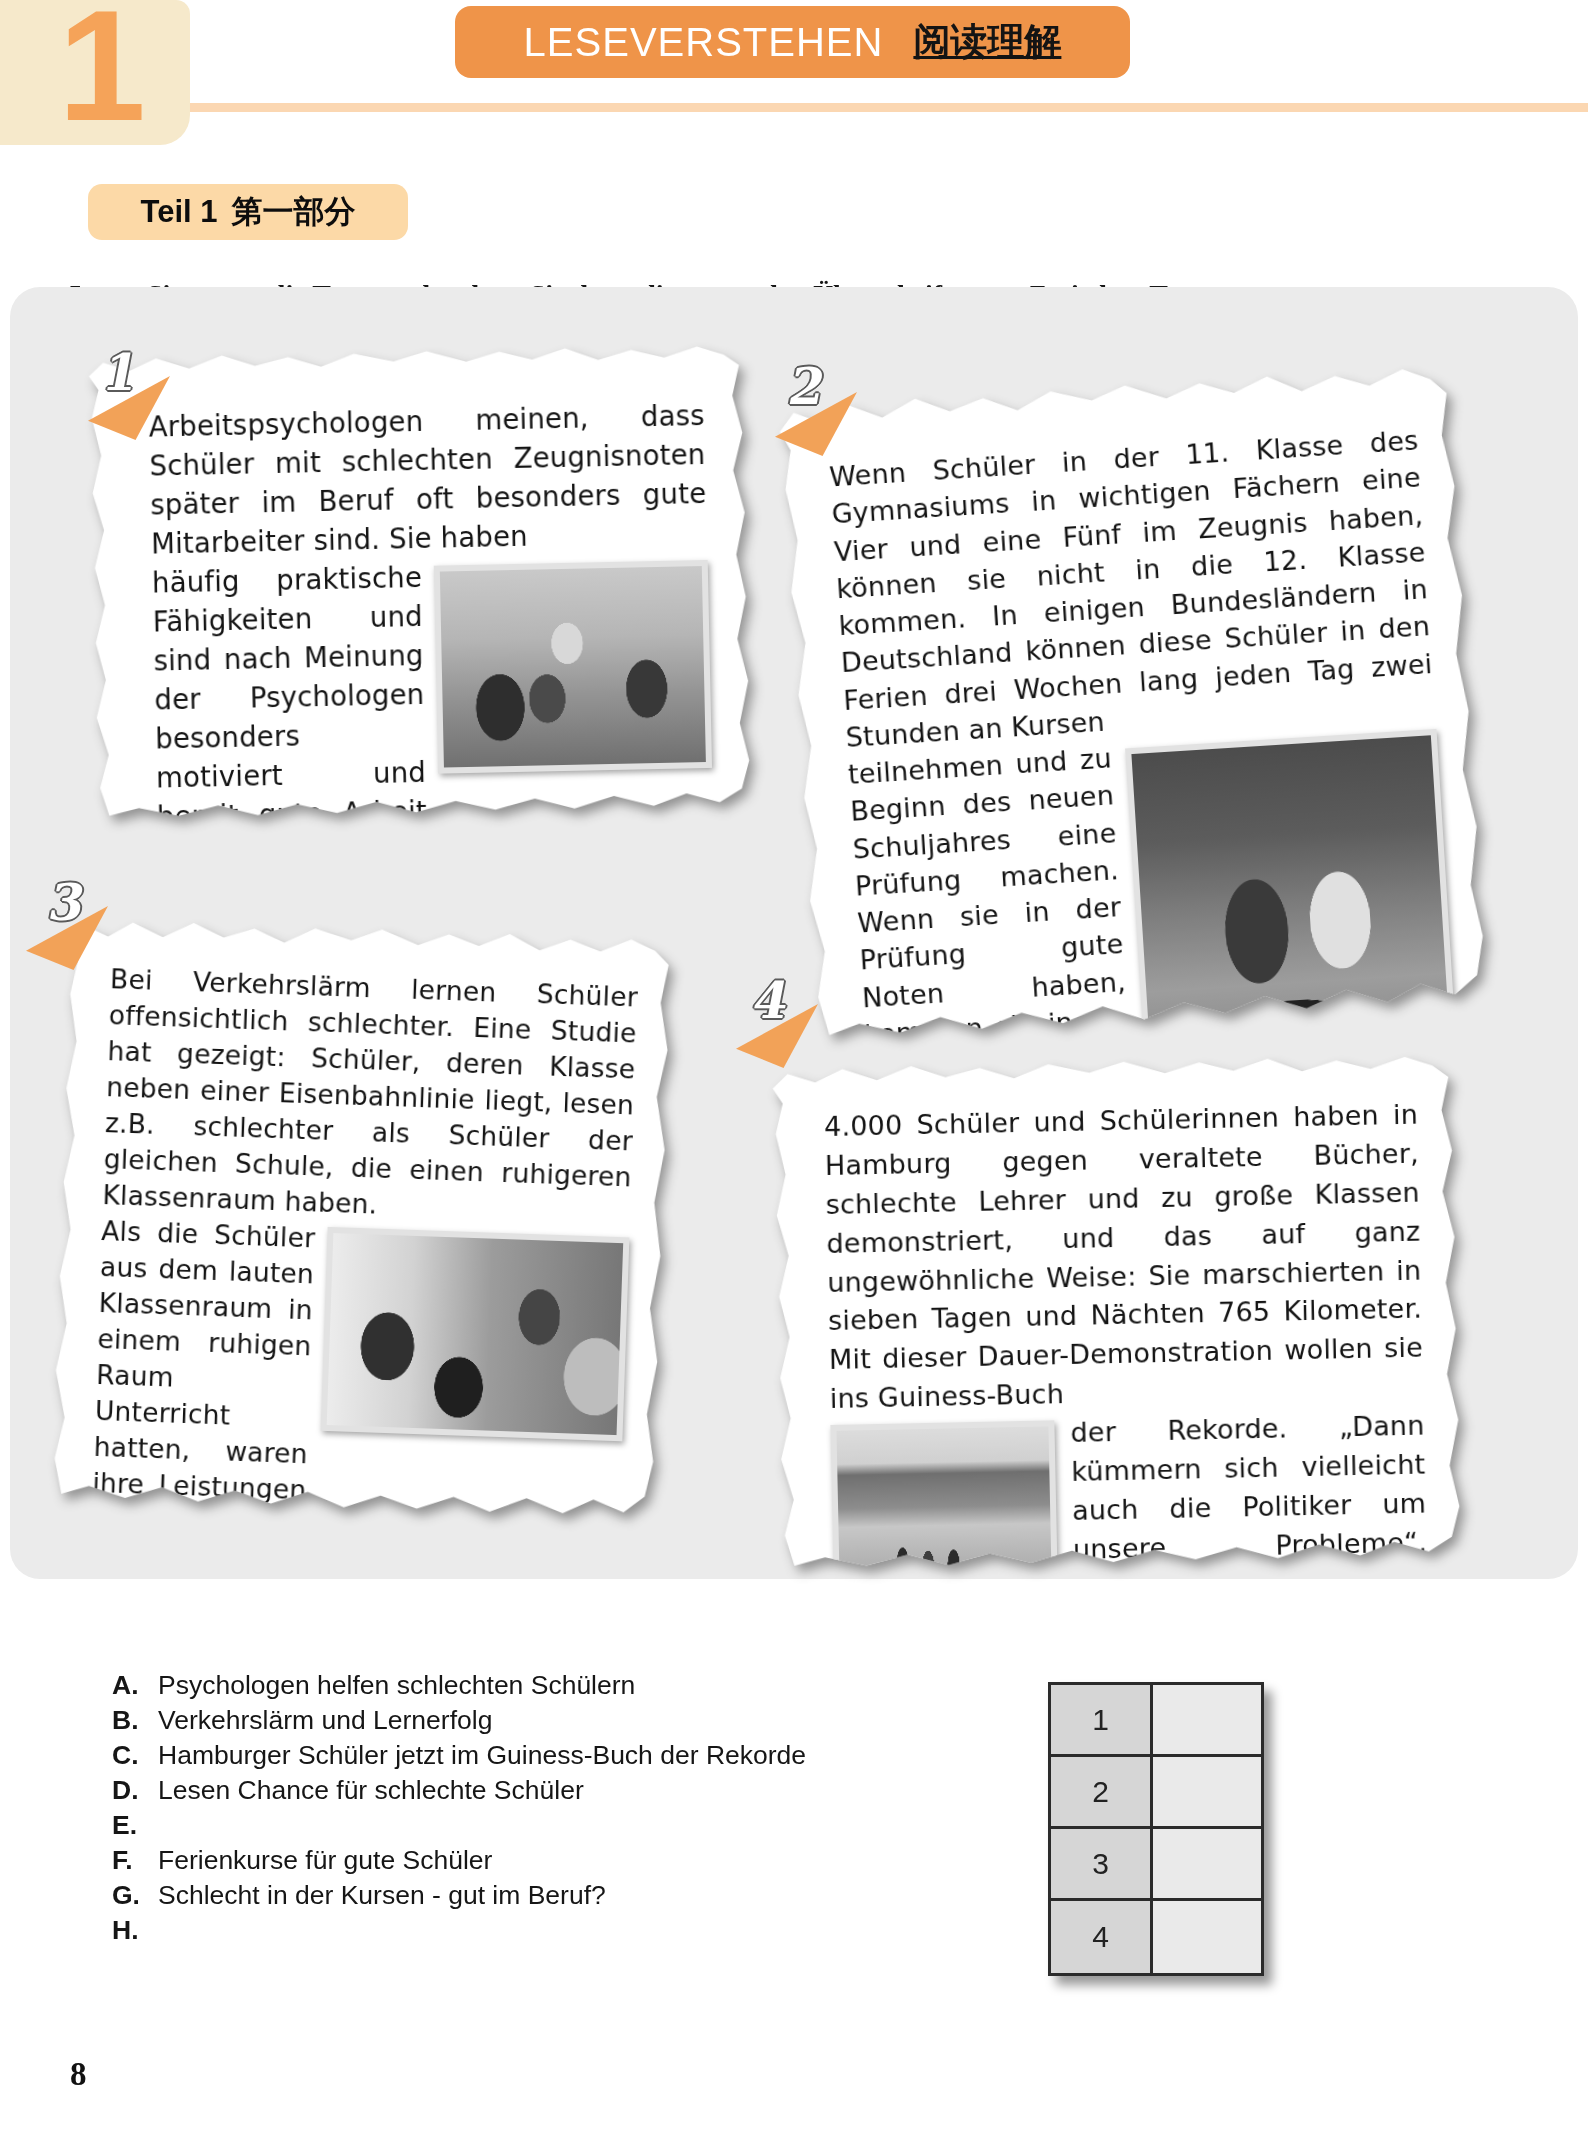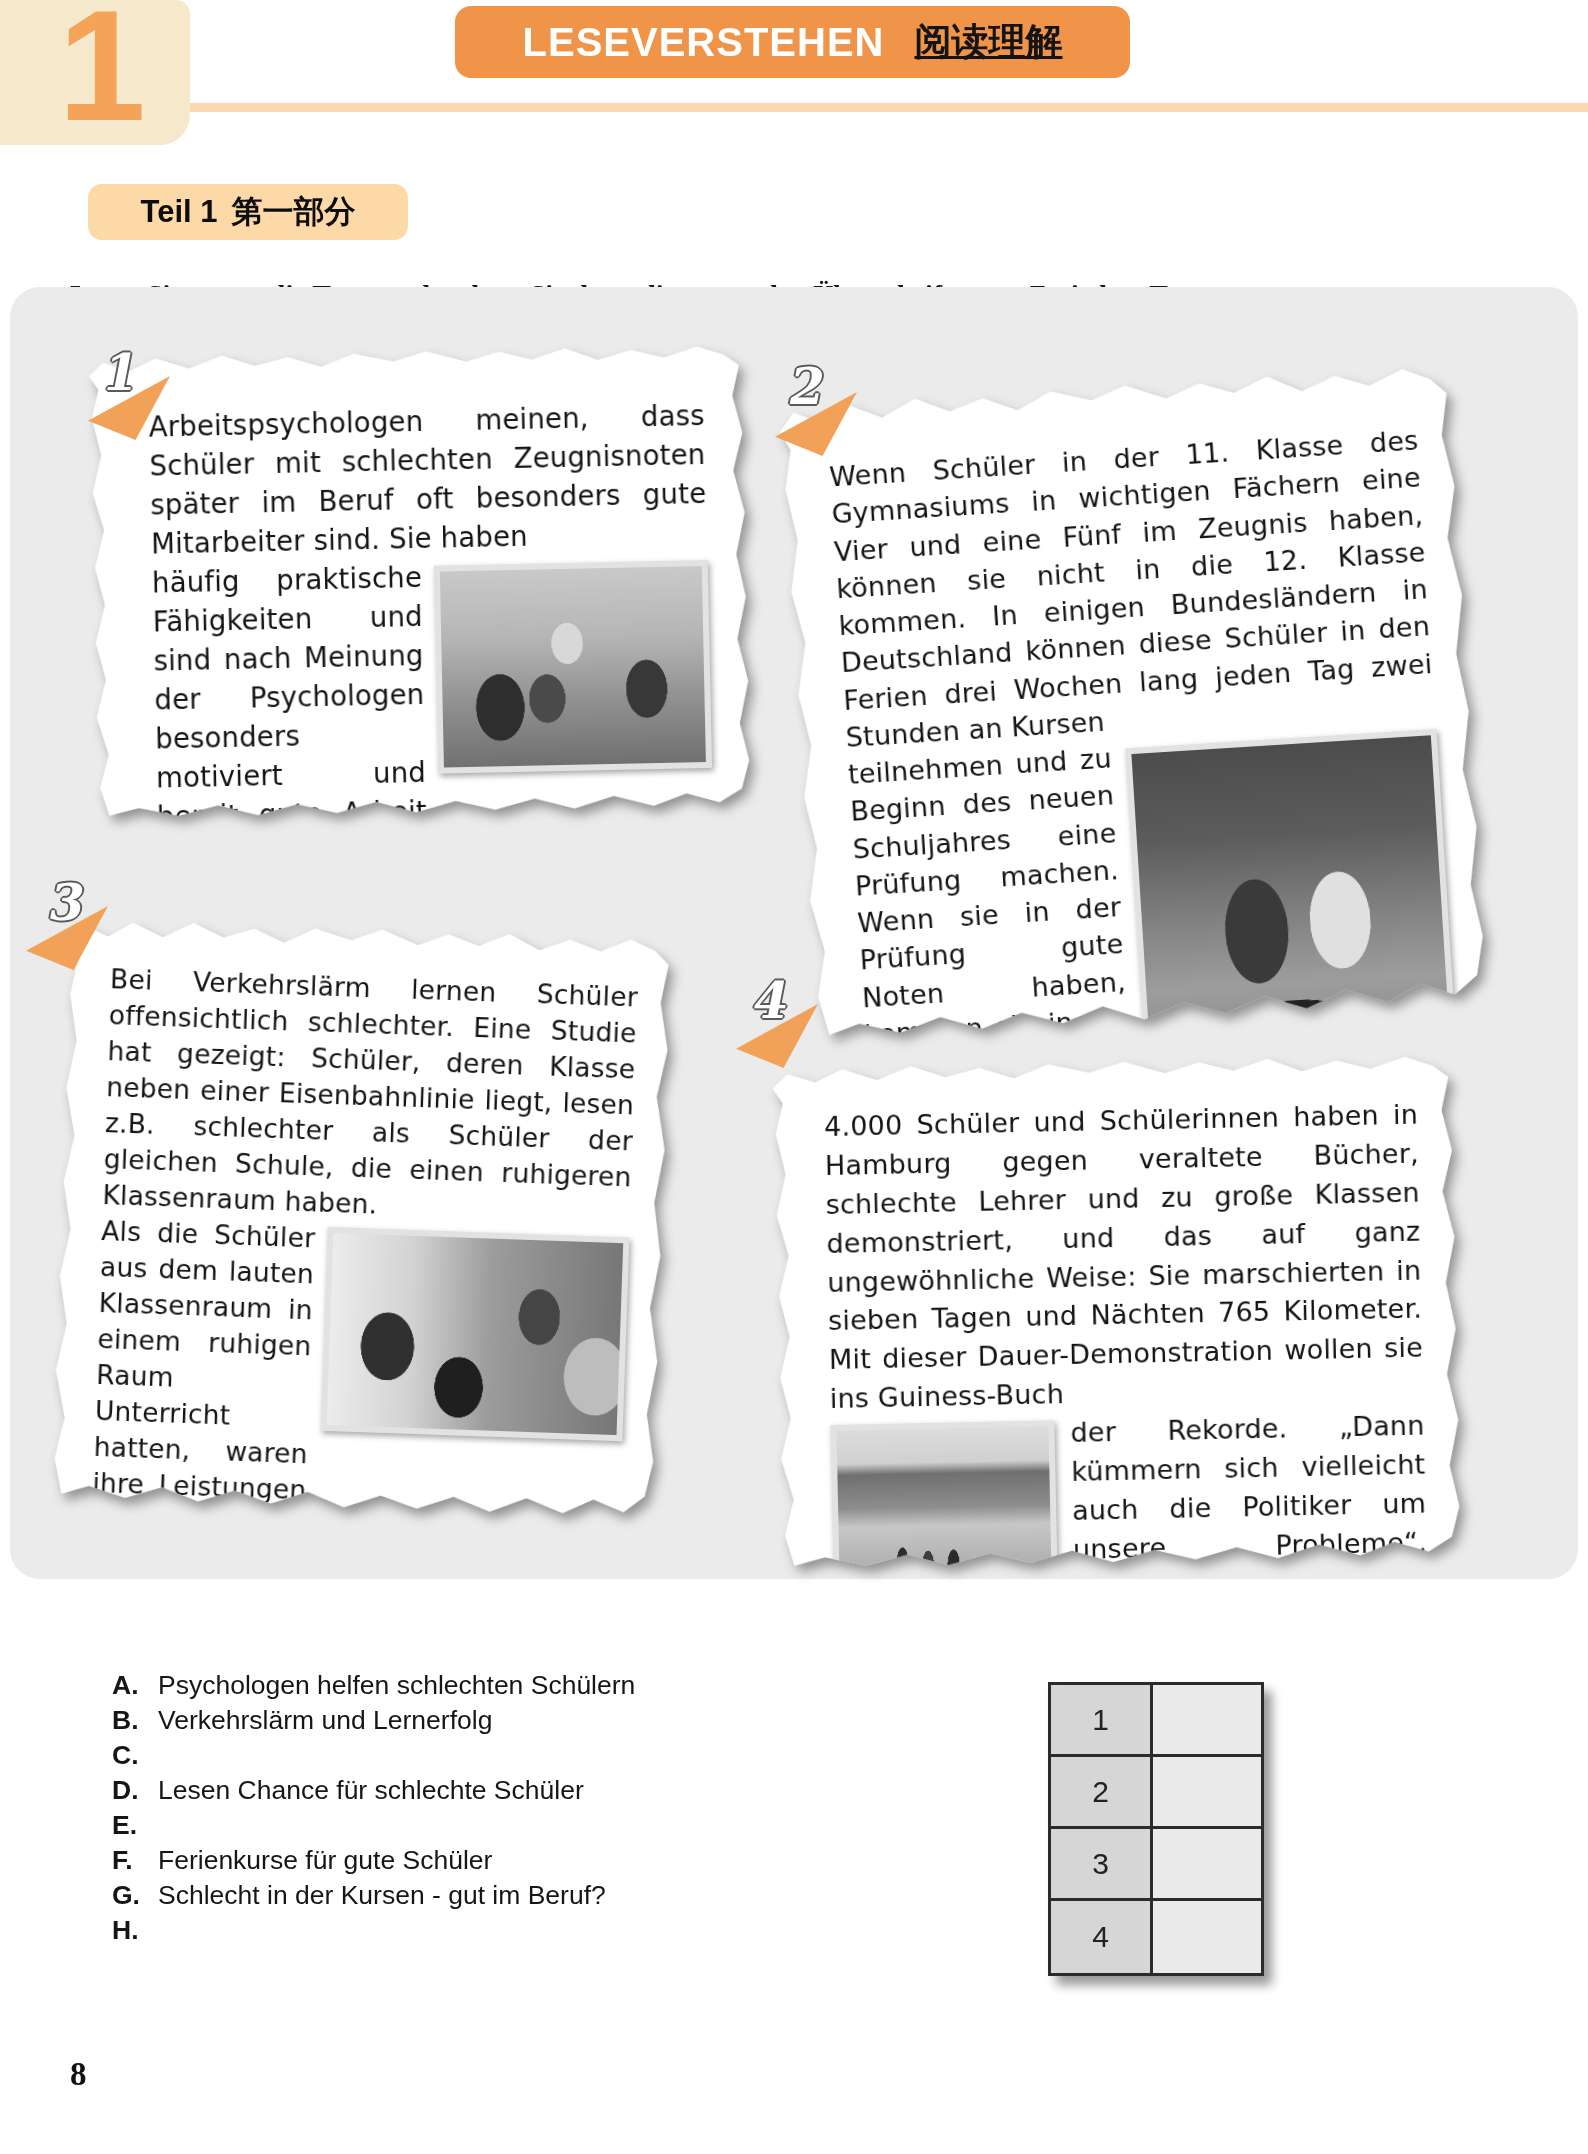--- a/index.html
+++ b/index.html
@@ -9,21 +9,21 @@
   }
   
   .chapter-tab{position:absolute;left:0;top:0;width:190px;height:145px;
     background:#f6e9cb;border-radius:0 14px 30px 0;}
   .chapter-num{position:absolute;left:58px;top:-14px;
     font-family:"Liberation Sans",sans-serif;font-weight:bold;font-size:158px;line-height:1.0;
     color:#f5a359;}
   .header-rule{position:absolute;left:190px;top:103px;width:1398px;height:9px;background:#fbd7b2;}
   .banner{position:absolute;left:455px;top:6px;width:675px;height:72px;background:#ef9449;
     border-radius:16px;display:flex;align-items:center;justify-content:center;gap:30px;}
-  .banner-de{color:#ffffff;font-weight:bold;font-size:40px;letter-spacing:1px;}
+  .banner-de{color:#ffffff;font-weight:normal;font-size:40px;letter-spacing:1px;}
   .banner-zh{color:#141414;font-weight:bold;font-size:37px;text-decoration:underline;}
   .section-pill{position:absolute;left:88px;top:184px;width:320px;height:56px;background:#fcd9a7;
     border-radius:14px;display:flex;align-items:center;justify-content:center;gap:14px;
     font-size:31px;font-weight:bold;color:#0d0d0d;}
   
   .instructions{position:absolute;left:70px;top:246px;width:1290px;
     font-family:"Liberation Serif",serif;font-size:28px;font-weight:bold;
     line-height:1.5;color:#161616;}
   .instructions .em{font-style:italic;}
   .instructions .zh{font-weight:normal;}
@@ -176,20 +176,21 @@
   <div class="hrow">
     <span class="hletter">A.</span>
     <span>Psychologen helfen schlechten Schülern</span>
   </div>
   <div class="hrow">
     <span class="hletter">B.</span>
     <span>Verkehrslärm und Lernerfolg</span>
   </div>
   <div class="hrow">
     <span class="hletter">C.</span>
+    <span>Hamburger Schüler jetzt im Guiness-Buch der Rekorde</span>
   </div>
   <div class="hrow">
     <span class="hletter">D.</span>
     <span>Lesen Chance für schlechte Schüler</span>
   </div>
   <div class="hrow">
     <span class="hletter">E.</span>
   </div>
   <div class="hrow">
     <span class="hletter">F.</span>

